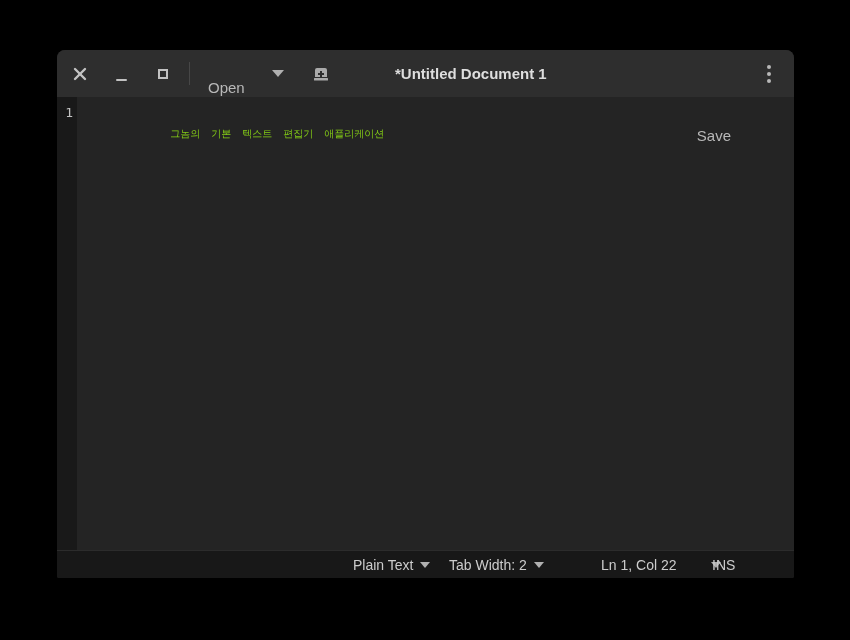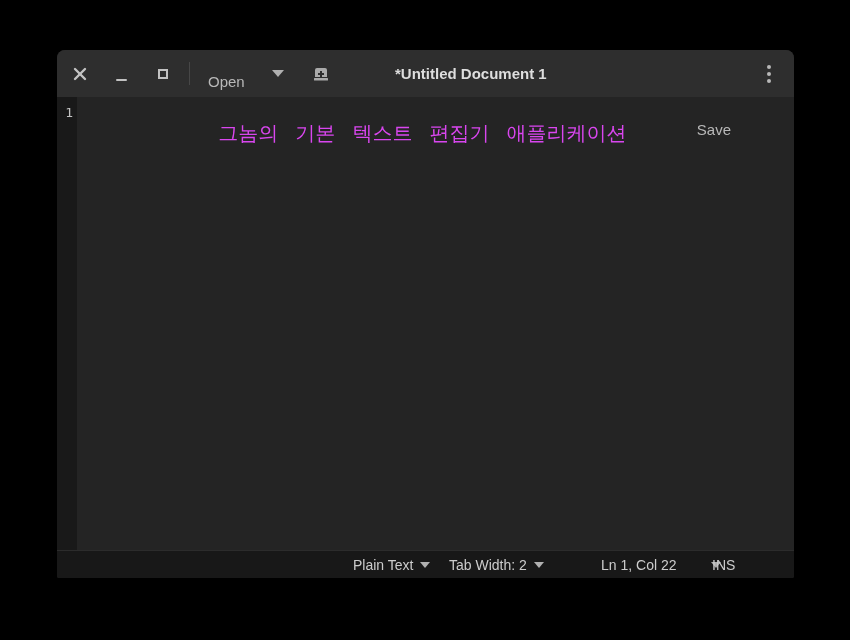--- a/index.html
+++ b/index.html
@@ -59,21 +59,21 @@
     border: 2px solid #c2c2c2;
   }
   .tb-separator {
     position: absolute;
     left: 132px; top: 12px;
     width: 1px; height: 23px;
     background: #474747;
   }
   .tb-label {
     position: absolute;
-    top: 8px;
+    top: 14px;
     height: 47px;
     line-height: 47px;
     font-size: 15px;
     color: #b8b8b8;
     background: transparent;
     border: none;
     cursor: pointer;
     padding: 0;
     font-family: "Liberation Sans", sans-serif;
   }
@@ -123,22 +123,22 @@
     padding: 6px 4px 0 0;
     font-family: "DejaVu Sans Mono", monospace;
     font-size: 13px;
     color: #c4c4c4;
     line-height: 20px;
   }
   .textview {
     flex: 1 1 auto;
     padding: 5px 4px 0 5px;
     font-family: "DejaVu Sans Mono", "Liberation Sans", monospace;
-    font-size: 20px;
-    color: #d946ef;
+    font-size: 10px;
+    color: #84cc16;
     line-height: 21px;
     word-spacing: 5px;
     white-space: pre-wrap;
     cursor: text;
   }
   
   .statusbar {
     position: relative;
     flex: 0 0 28px;
     height: 28px;

